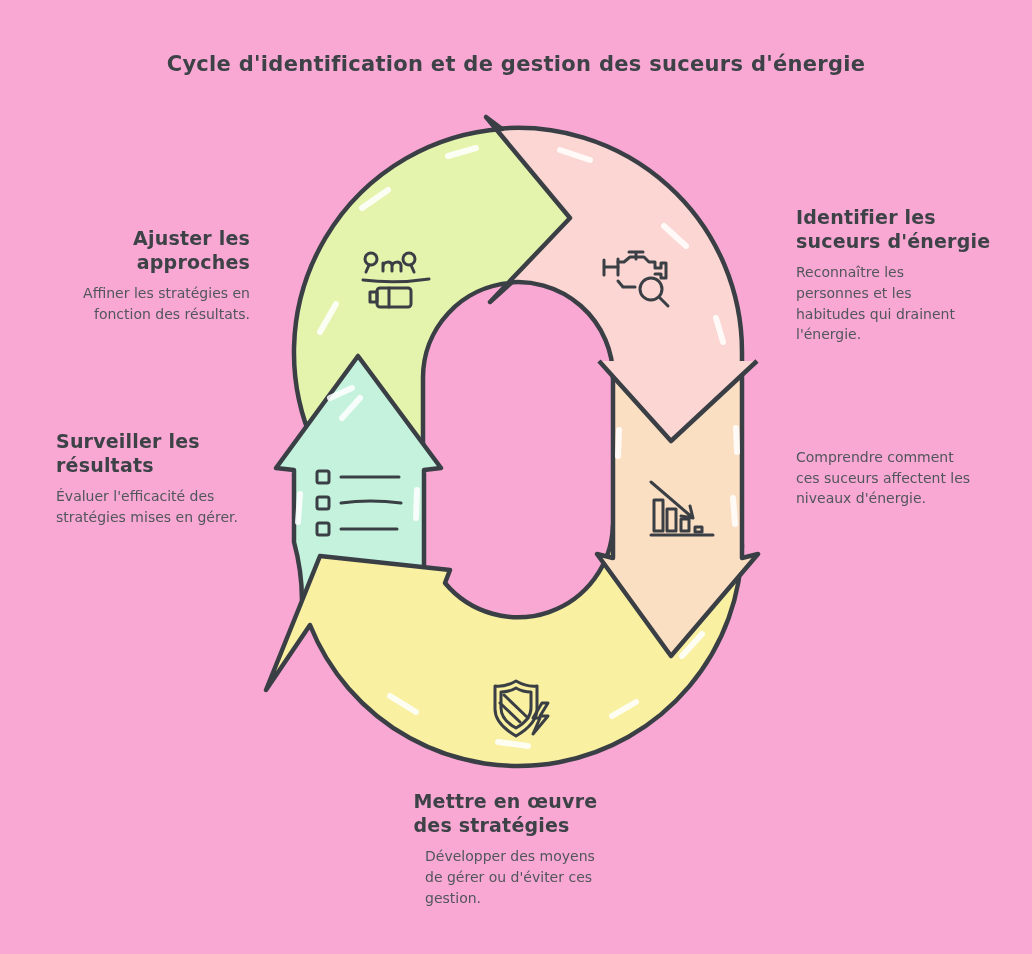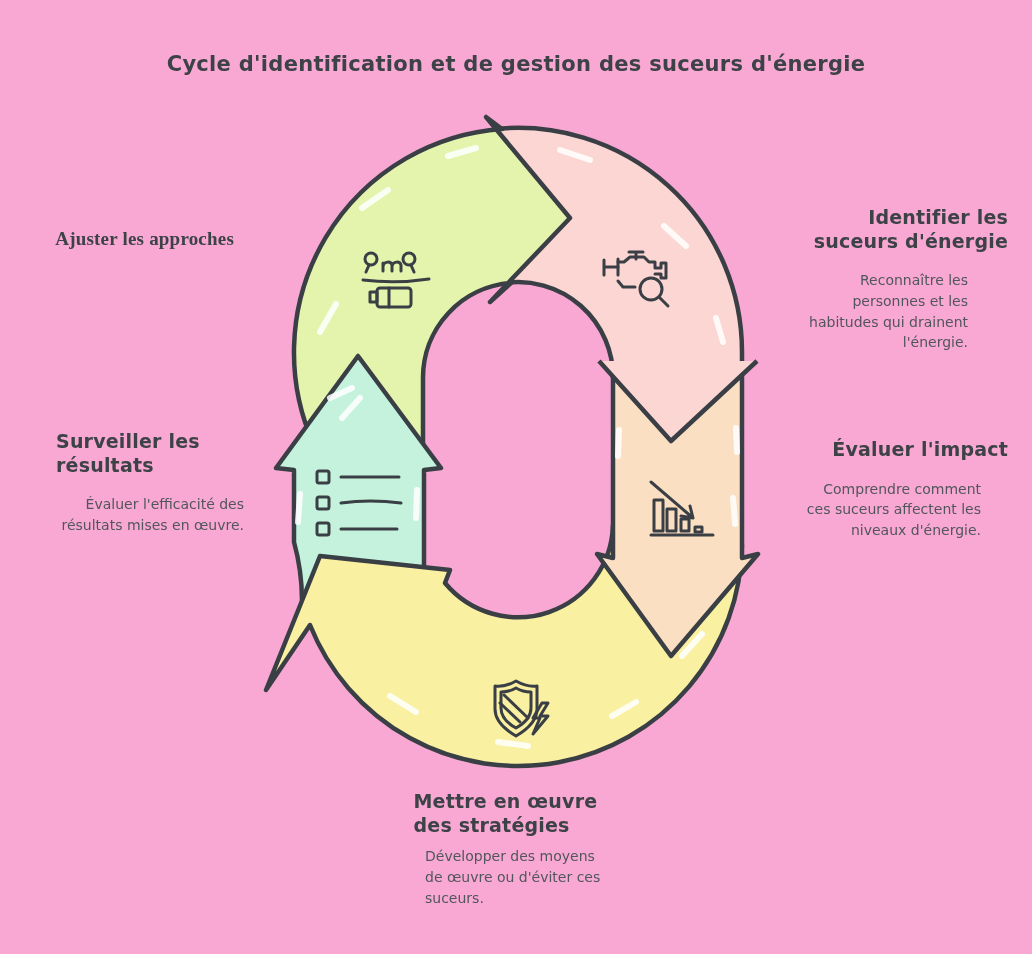--- a/index.html
+++ b/index.html
@@ -3,25 +3,25 @@
 <meta charset="utf-8">
 <style>
   html,body{margin:0;padding:0;background:#ffffff;}
   .canvas{position:relative;width:1032px;height:954px;background:#f9a8d4;overflow:hidden;
           font-family:"DejaVu Sans",sans-serif;}
   .title{position:absolute;top:52px;left:0;width:100%;text-align:center;
          font-size:21px;font-weight:bold;color:#3d4247;letter-spacing:.3px;}
   .diagram-svg{position:absolute;left:0;top:0;}
   .step-block{position:absolute;}
   .step-heading{font-weight:bold;font-size:19px;line-height:1.24;color:#3d4247;letter-spacing:.2px;}
-  .step-body{font-size:14px;line-height:1.48;color:#51565c;margin-top:17px;}
+  .step-body{font-size:14px;line-height:1.48;color:#51565c;margin-top:9px;}
   .ta-r{text-align:right;}
   .ta-c{}
-  .ta-l{text-align:right;}
-  #block-adjust{left:20px;top:227px;width:214px;font-family:Liberation Serif, serif;}
+  .ta-l{text-align:left;}
+  #block-adjust{left:36px;top:227px;width:214px;}
   #block-monitor{left:56px;top:430px;width:188px;}
   #block-monitor .step-body{width:188px;}
   #block-identify{left:796px;top:206px;width:212px;}
   #block-identify .step-body{width:172px;}
   #block-evaluate{left:796px;top:438px;width:212px;}
   #block-evaluate .step-body{width:185px;}
   #block-implement{left:356px;top:786px;width:320px;}
   #block-implement .step-heading{max-width:205px;margin:4px auto;}
   #block-implement .step-body{max-width:182px;margin:9px auto 0;}
   .arrow{stroke:#3a3f45;stroke-width:4.5;stroke-linejoin:round;}
@@ -112,35 +112,35 @@
       <rect x="317" y="497" width="12" height="12" rx="2"></rect>
       <rect x="317" y="523" width="12" height="12" rx="2"></rect>
       <path d="M341 477 H399"></path>
       <path d="M341 503 Q370 499 401 503"></path>
       <path d="M341 529 H397"></path>
     </g>
   </svg>
 
   <div class="step-block ta-r" id="block-adjust">
     <div class="step-heading">Ajuster les approches</div>
+    <div class="step-body">Affiner les stratégies en fonction des résultats.</div>
   </div>
 
   <div class="step-block" id="block-monitor">
     <div class="step-heading ta-c">Surveiller les résultats</div>
-    <div class="step-body ta-l">Évaluer l'efficacité des résultats mises en œuvre.</div>
+    <div class="step-body ta-l">Évaluer l'efficacité des stratégies mises en gérer.</div>
   </div>
 
   <div class="step-block ta-l" id="block-identify">
     <div class="step-heading">Identifier les suceurs d'énergie</div>
     <div class="step-body">Reconnaître les personnes et les habitudes qui drainent l'énergie.</div>
   </div>
 
   <div class="step-block ta-l" id="block-evaluate">
-    <div class="step-heading">Évaluer l'impact</div>
     <div class="step-body">Comprendre comment ces suceurs affectent les niveaux d'énergie.</div>
   </div>
 
   <div class="step-block ta-c" id="block-implement">
     <div class="step-heading">Mettre en œuvre des stratégies</div>
-    <div class="step-body">Développer des moyens de œuvre ou d'éviter ces suceurs.</div>
+    <div class="step-body">Développer des moyens de gérer ou d'éviter ces gestion.</div>
   </div>
 
 </div>
 
 </body></html>

